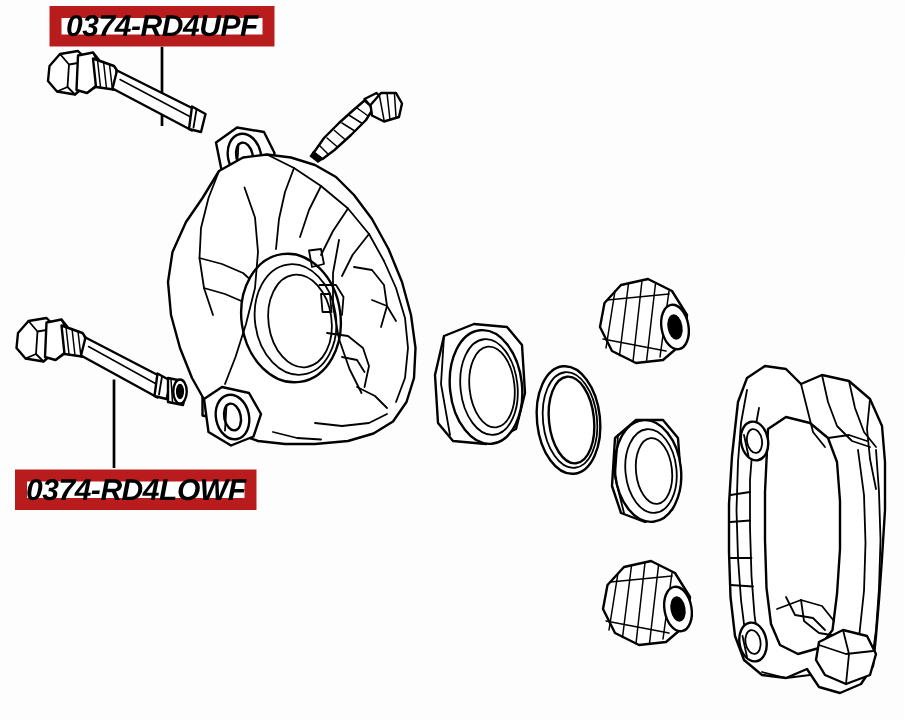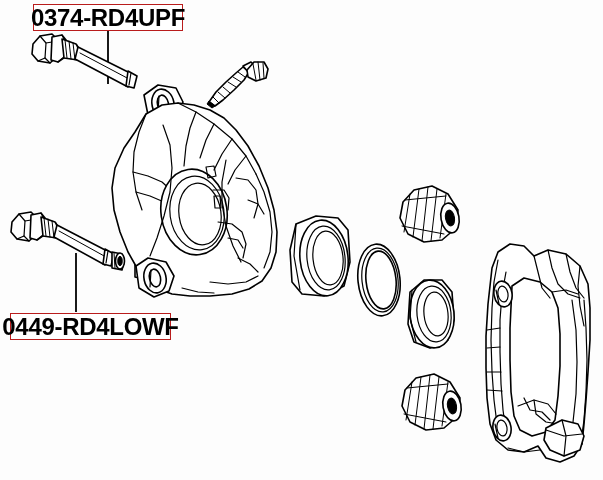--- a/index.html
+++ b/index.html
@@ -20,32 +20,33 @@
     position: absolute;
     left: 0;
     top: 0;
     width: 603px;
     height: 480px;
   }
   .part-label {
     position: absolute;
     box-sizing: border-box;
     background: #ffffff;
-    border: 1px solid #b91c1c;
+    border: 8px solid #b91c1c;
     color: #000000;
     font-family: "Liberation Sans", sans-serif;
     font-weight: bold;
-    font-size: 24px;
+    font-size: 20px;
     letter-spacing: -0.3px;
     line-height: 1;
     display: flex;
     align-items: center;
     justify-content: center;
     white-space: nowrap;
     z-index: 20;
+    font-style: italic;
   }
   #label-upper { left: 33px;  top: 4px;   width: 150px; height: 27px; }
   #label-lower { left: 10px;  top: 313px; width: 161px; height: 27px; }
 </style>
 </head>
 <body>
 
 <div id="page">
 
   <svg id="diagram" viewBox="0 0 603 480">
@@ -350,15 +351,15 @@
       <path class="lnt" d="M562,420 L566,436 L564,456"></path>
       <path class="lnt" d="M546,430 L564,436 L582,434"></path>
 
       <path class="lnt" d="M508,448 L524,452 L540,450"></path>
     </g>
 
   </svg>
 
   <div class="part-label" id="label-upper">0374-RD4UPF</div>
 
-  <div class="part-label" id="label-lower">0449-RD4LOWF</div>
+  <div class="part-label" id="label-lower">0374-RD4LOWF</div>
 
 </div>
 
 </body></html>

